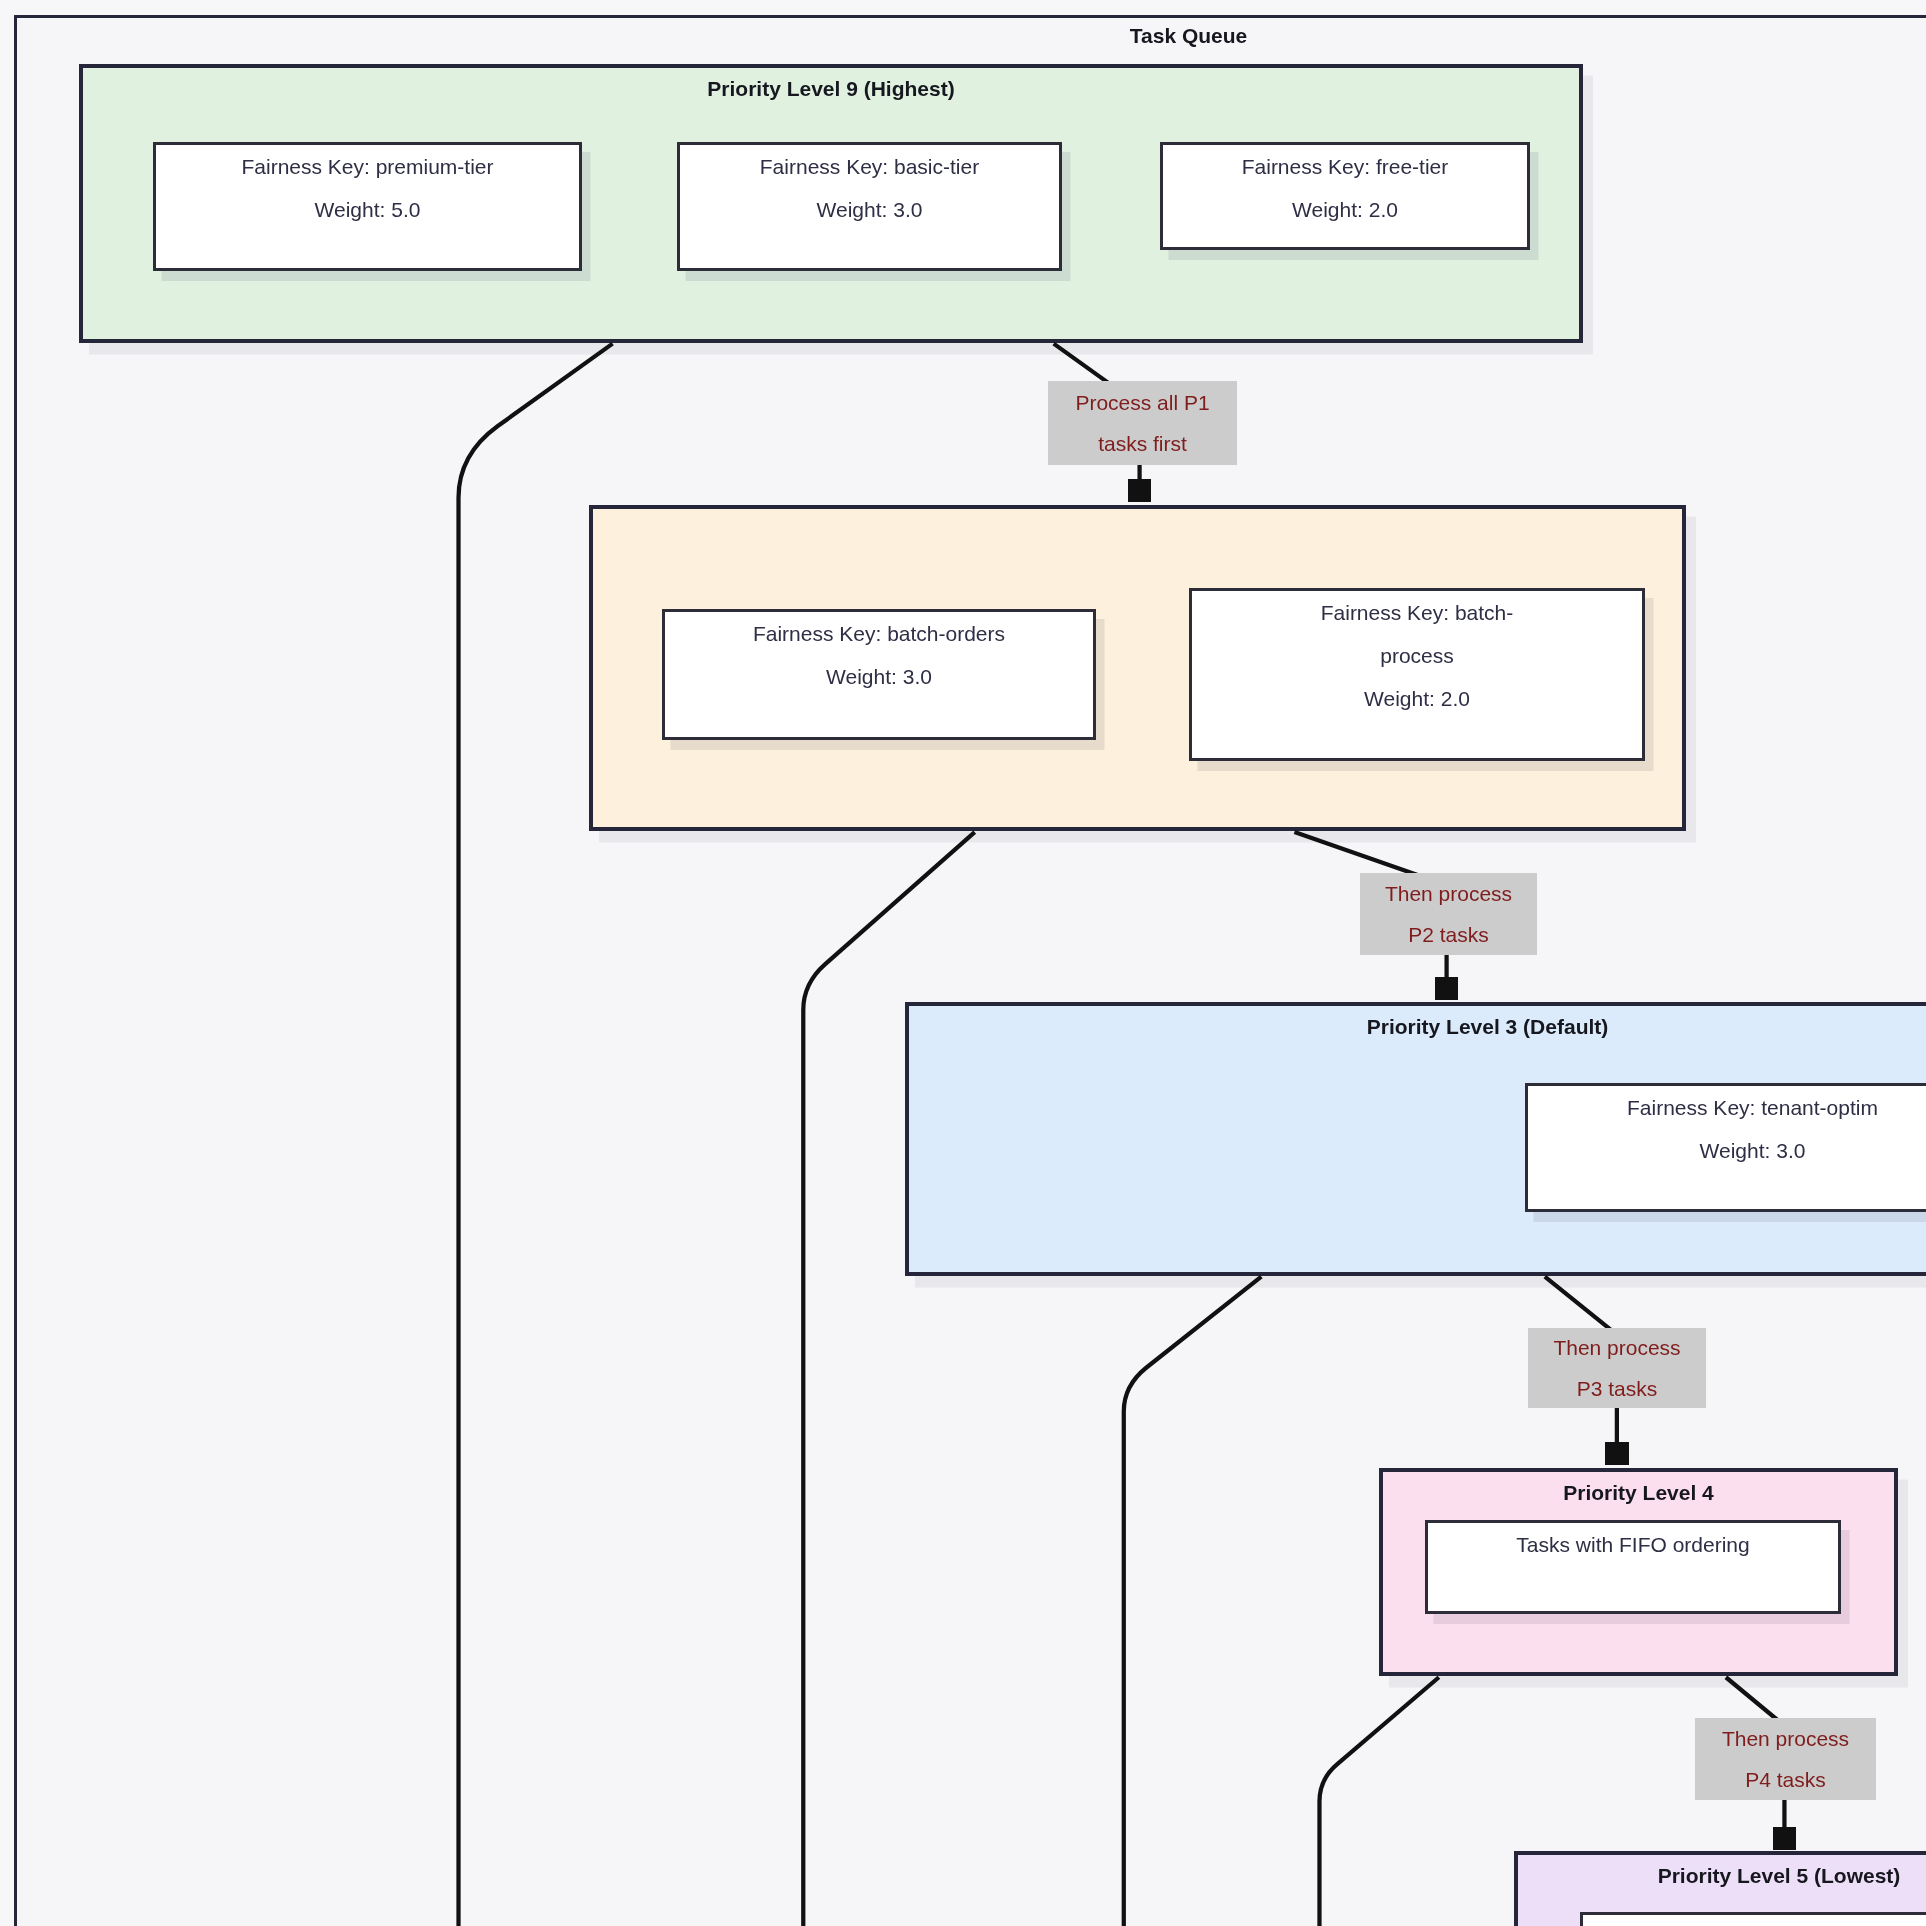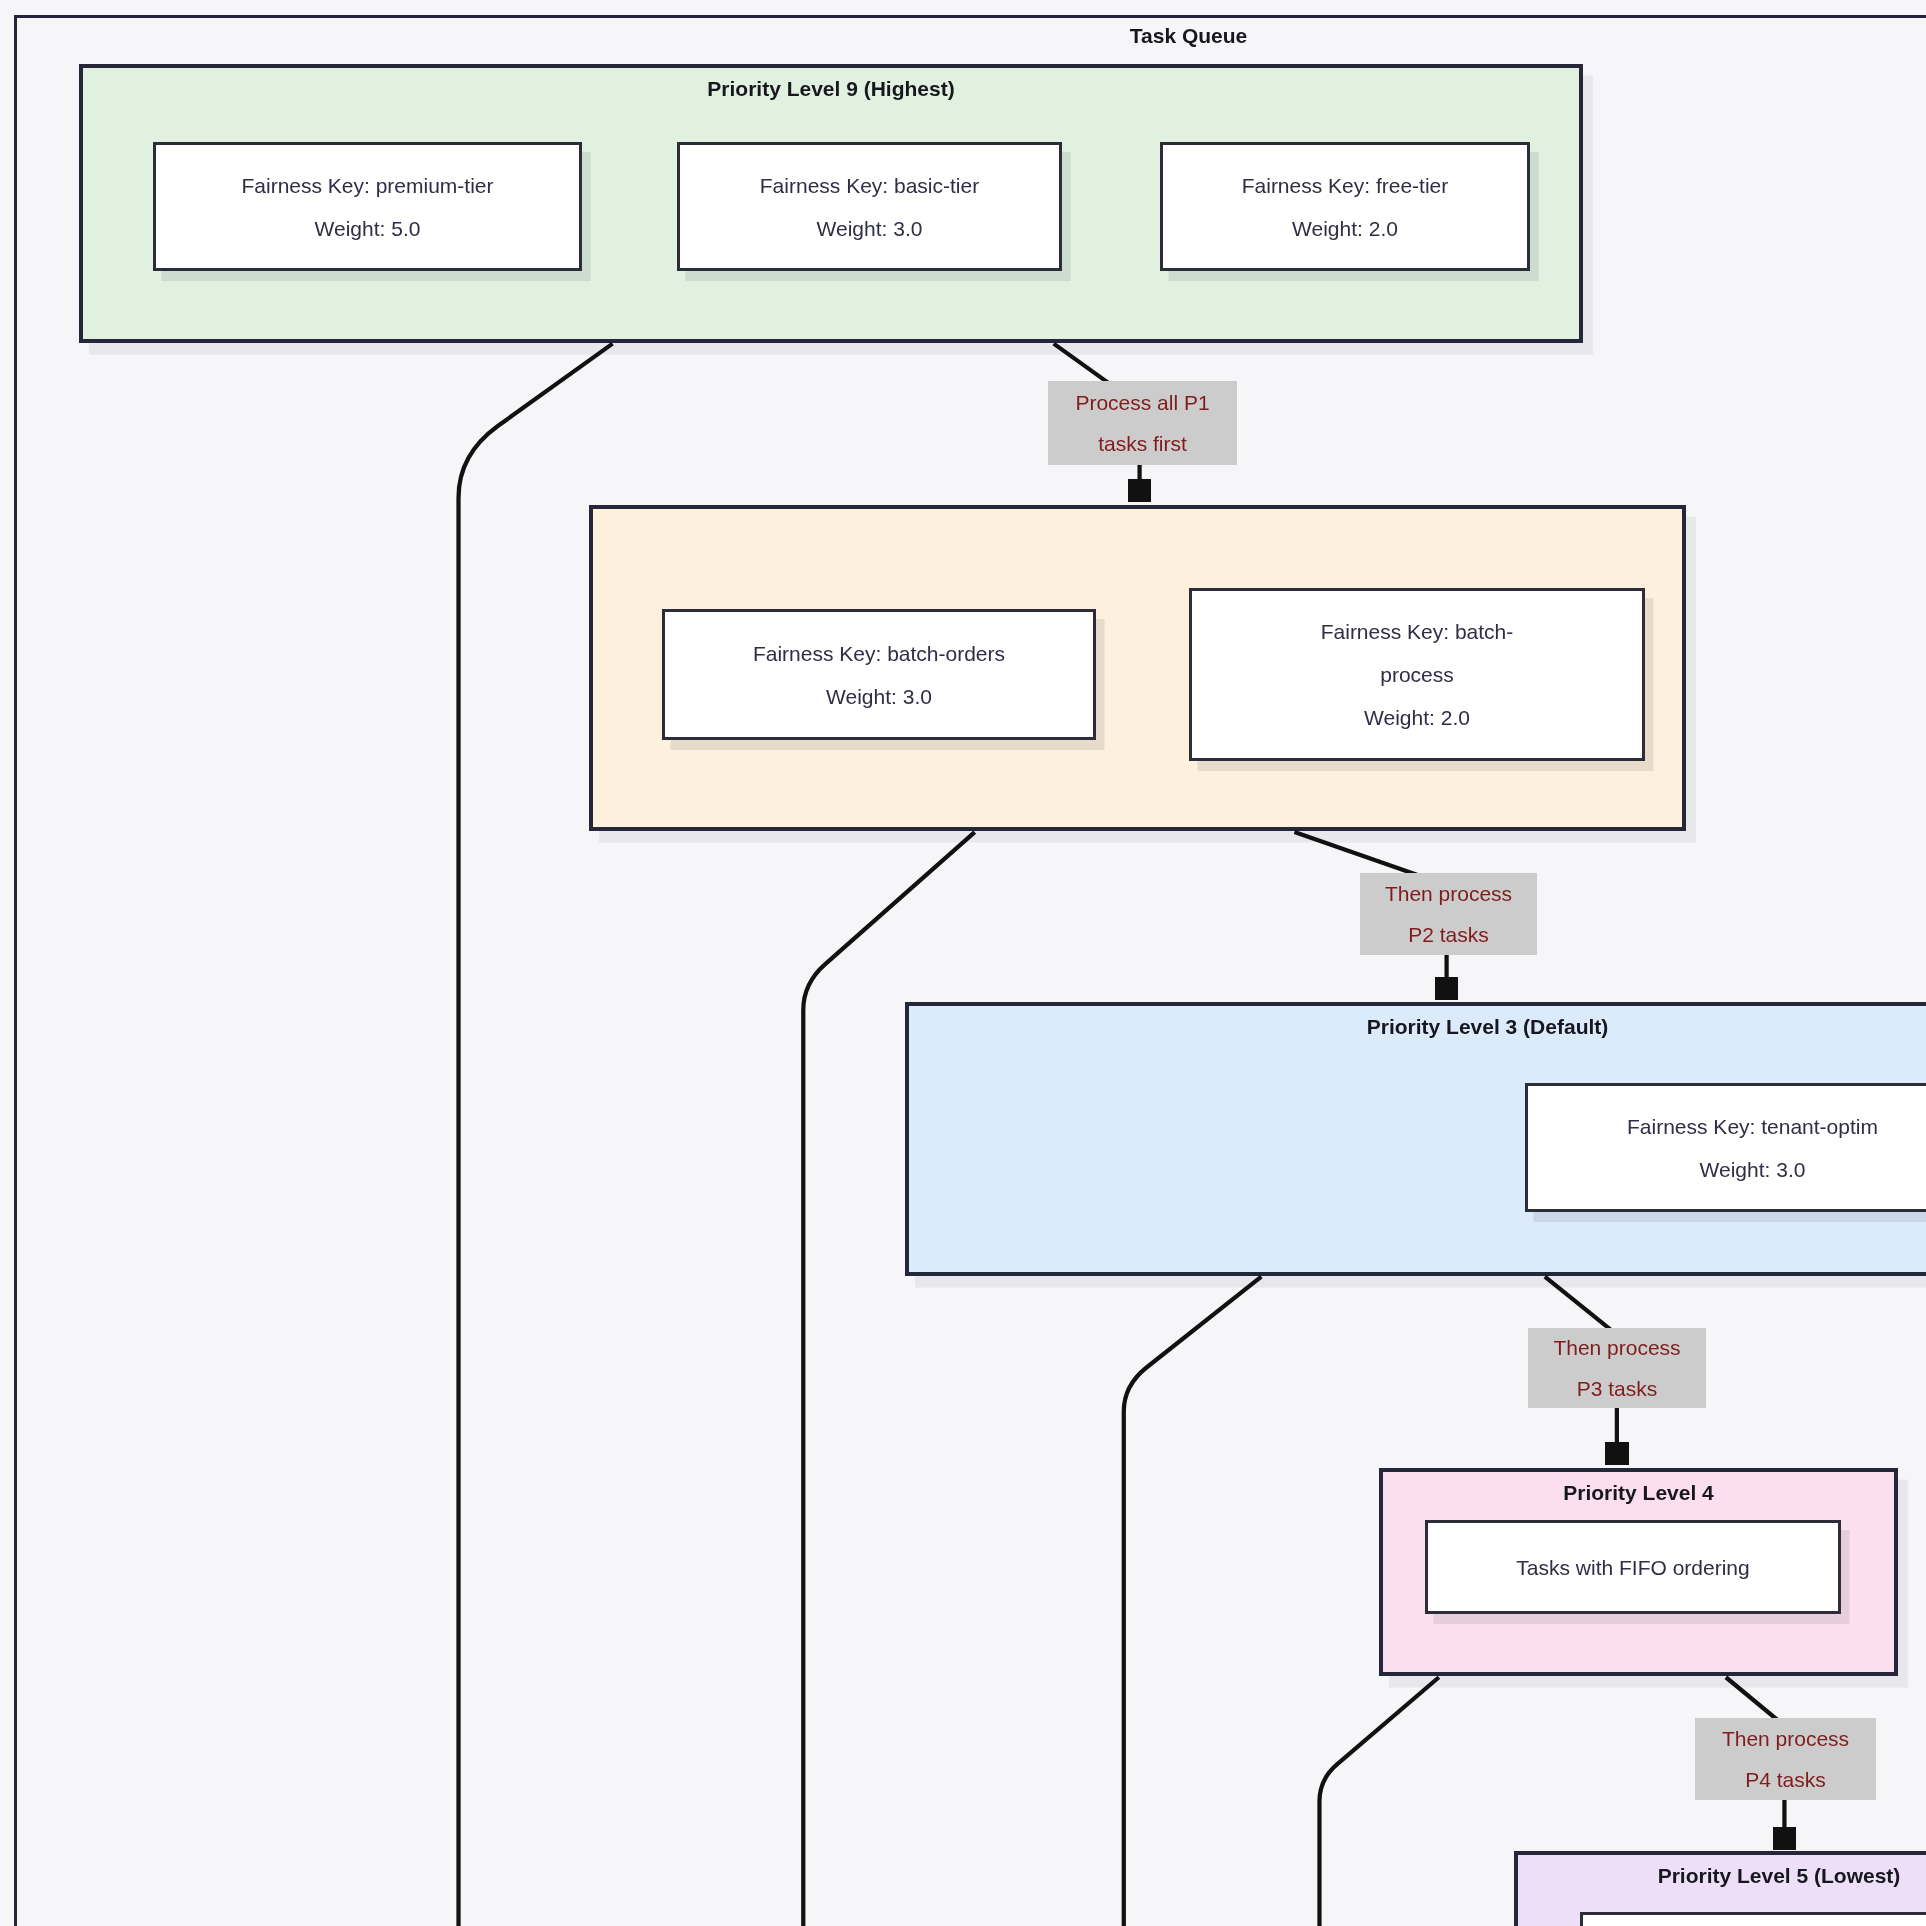--- a/index.html
+++ b/index.html
@@ -42,27 +42,27 @@
   .p4 { left: 1379px; top: 1468px; width: 519px; height: 208px; background: #fcdfee; }
   .p5 { left: 1514px; top: 1851px; width: 530px; height: 217px; background: #eddff8; }
 
   
   .node {
     position: absolute; box-sizing: border-box;
     background: #ffffff;
     border: 3.9px solid #2d2d3a;
     box-shadow: 8.5px 10px 0 rgba(40,40,70,0.10);
     display: flex; flex-direction: column;
-    align-items: center; justify-content: center;
+    align-items: center; 
     text-align: center;
     font-size: 21px; line-height: 43px; color: #2e2e45;
   }
   .n-premium { left: 70px;  top: 74px; width: 429px; height: 129px; }
   .n-basic   { left: 594px; top: 74px; width: 385px; height: 129px; }
-  .n-free    { left: 1077px; top: 74px; width: 370px;  height: 129px; }
+  .n-free    { left: 1077px; top: 74px; width: 370px;  height: 108px; }
   .n-orders  { left: 69px;  top: 100px; width: 434px; height: 131px; }
   .n-products{ left: 596px; top: 79px; width: 456px; height: 173px; }
   .n-prime   { left: 42px;  top: 77px; width: 447px; height: 129px; }
   .n-optim   { left: 616px; top: 77px; width: 455px; height: 129px; }
   .n-fifo4   { left: 42px;  top: 48px; width: 416px; height: 94px; }
   .n-fifo5   { left: 62px;  top: 57px; width: 406px; height: 94px; }
 
   
   .edges {
     position: absolute; left: 0; top: 0;

